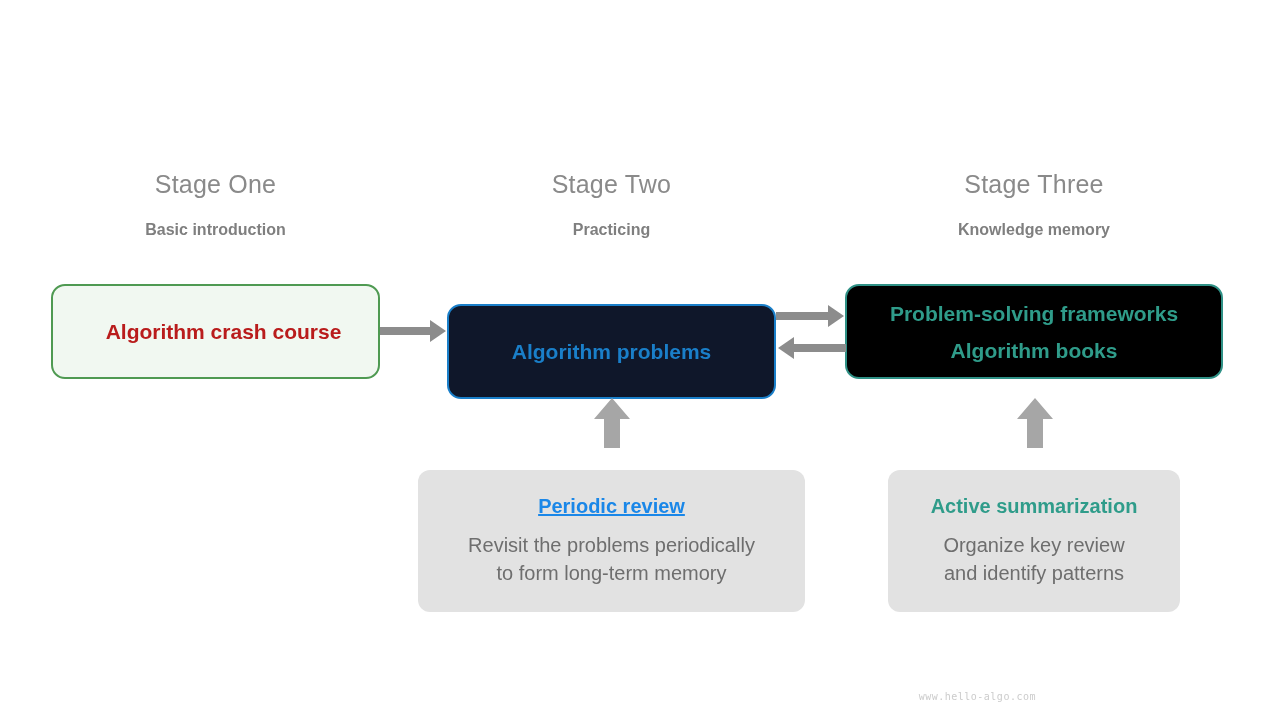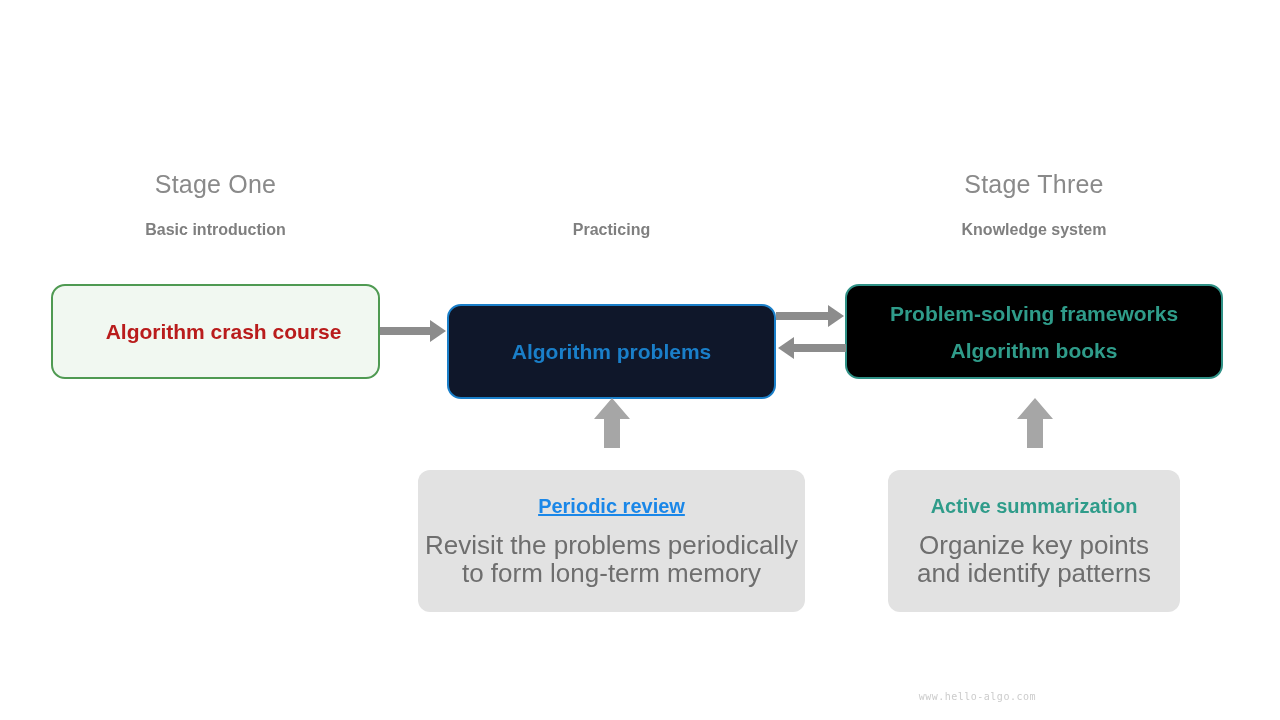--- a/index.html
+++ b/index.html
@@ -97,21 +97,21 @@
     text-align: center;
     padding: 0 14px;
   }
   .support-title {
     font-size: 20px;
     font-weight: 700;
     margin-bottom: 13px;
     white-space: nowrap;
   }
   .support-desc {
-    font-size: 26px;
+    font-size: 20px;
     font-weight: 400;
     color: #6e6e6e;
     line-height: 28px;
     white-space: nowrap;
   }
 
   #box-periodic-review {
     left: 418px; top: 470px;
     width: 387px; height: 142px;
   }
@@ -146,24 +146,25 @@
   }
 </style>
 </head>
 <body>
 
 <div class="canvas">
 
   <div class="stage-title" style="left:51px; top:170px; width:329px;">Stage One</div>
   <div class="stage-subtitle" style="left:51px; top:221px; width:329px;">Basic introduction</div>
 
+  <div class="stage-title" style="left:447px; top:170px; width:329px;">Stage Two</div>
   <div class="stage-subtitle" style="left:447px; top:221px; width:329px;">Practicing</div>
 
   <div class="stage-title" style="left:845px; top:170px; width:378px;">Stage Three</div>
-  <div class="stage-subtitle" style="left:845px; top:221px; width:378px;">Knowledge system</div>
+  <div class="stage-subtitle" style="left:845px; top:221px; width:378px;">Knowledge memory</div>
 
   <div class="stage-box" id="box-stage-one">
     <div class="box-line">Algorithm crash course</div>
   </div>
 
   <div class="stage-box" id="box-stage-two">
     <div class="box-line">Algorithm problems</div>
   </div>
 
   <div class="stage-box" id="box-stage-three">
@@ -172,21 +173,21 @@
   </div>
 
   <div class="support-box" id="box-periodic-review">
     <div class="support-title">Periodic review</div>
     <div class="support-desc">Revisit the problems periodically</div>
     <div class="support-desc">to form long-term memory</div>
   </div>
 
   <div class="support-box" id="box-active-summarization">
     <div class="support-title">Active summarization</div>
-    <div class="support-desc">Organize key points</div>
+    <div class="support-desc">Organize key review</div>
     <div class="support-desc">and identify patterns</div>
   </div>
 
   <svg class="arrow" id="arrow-one-to-two" width="68" height="30" viewBox="0 0 68 30">
     <path d="M0 11 L50 11 L50 4 L66 15 L50 26 L50 19 L0 19 Z" fill="#8c8c8c"></path>
   </svg>
 
   <svg class="arrow" id="arrow-two-to-three" width="70" height="28" viewBox="0 0 70 28">
     <path d="M0 10 L52 10 L52 3 L68 14 L52 25 L52 18 L0 18 Z" fill="#8c8c8c"></path>
   </svg>

